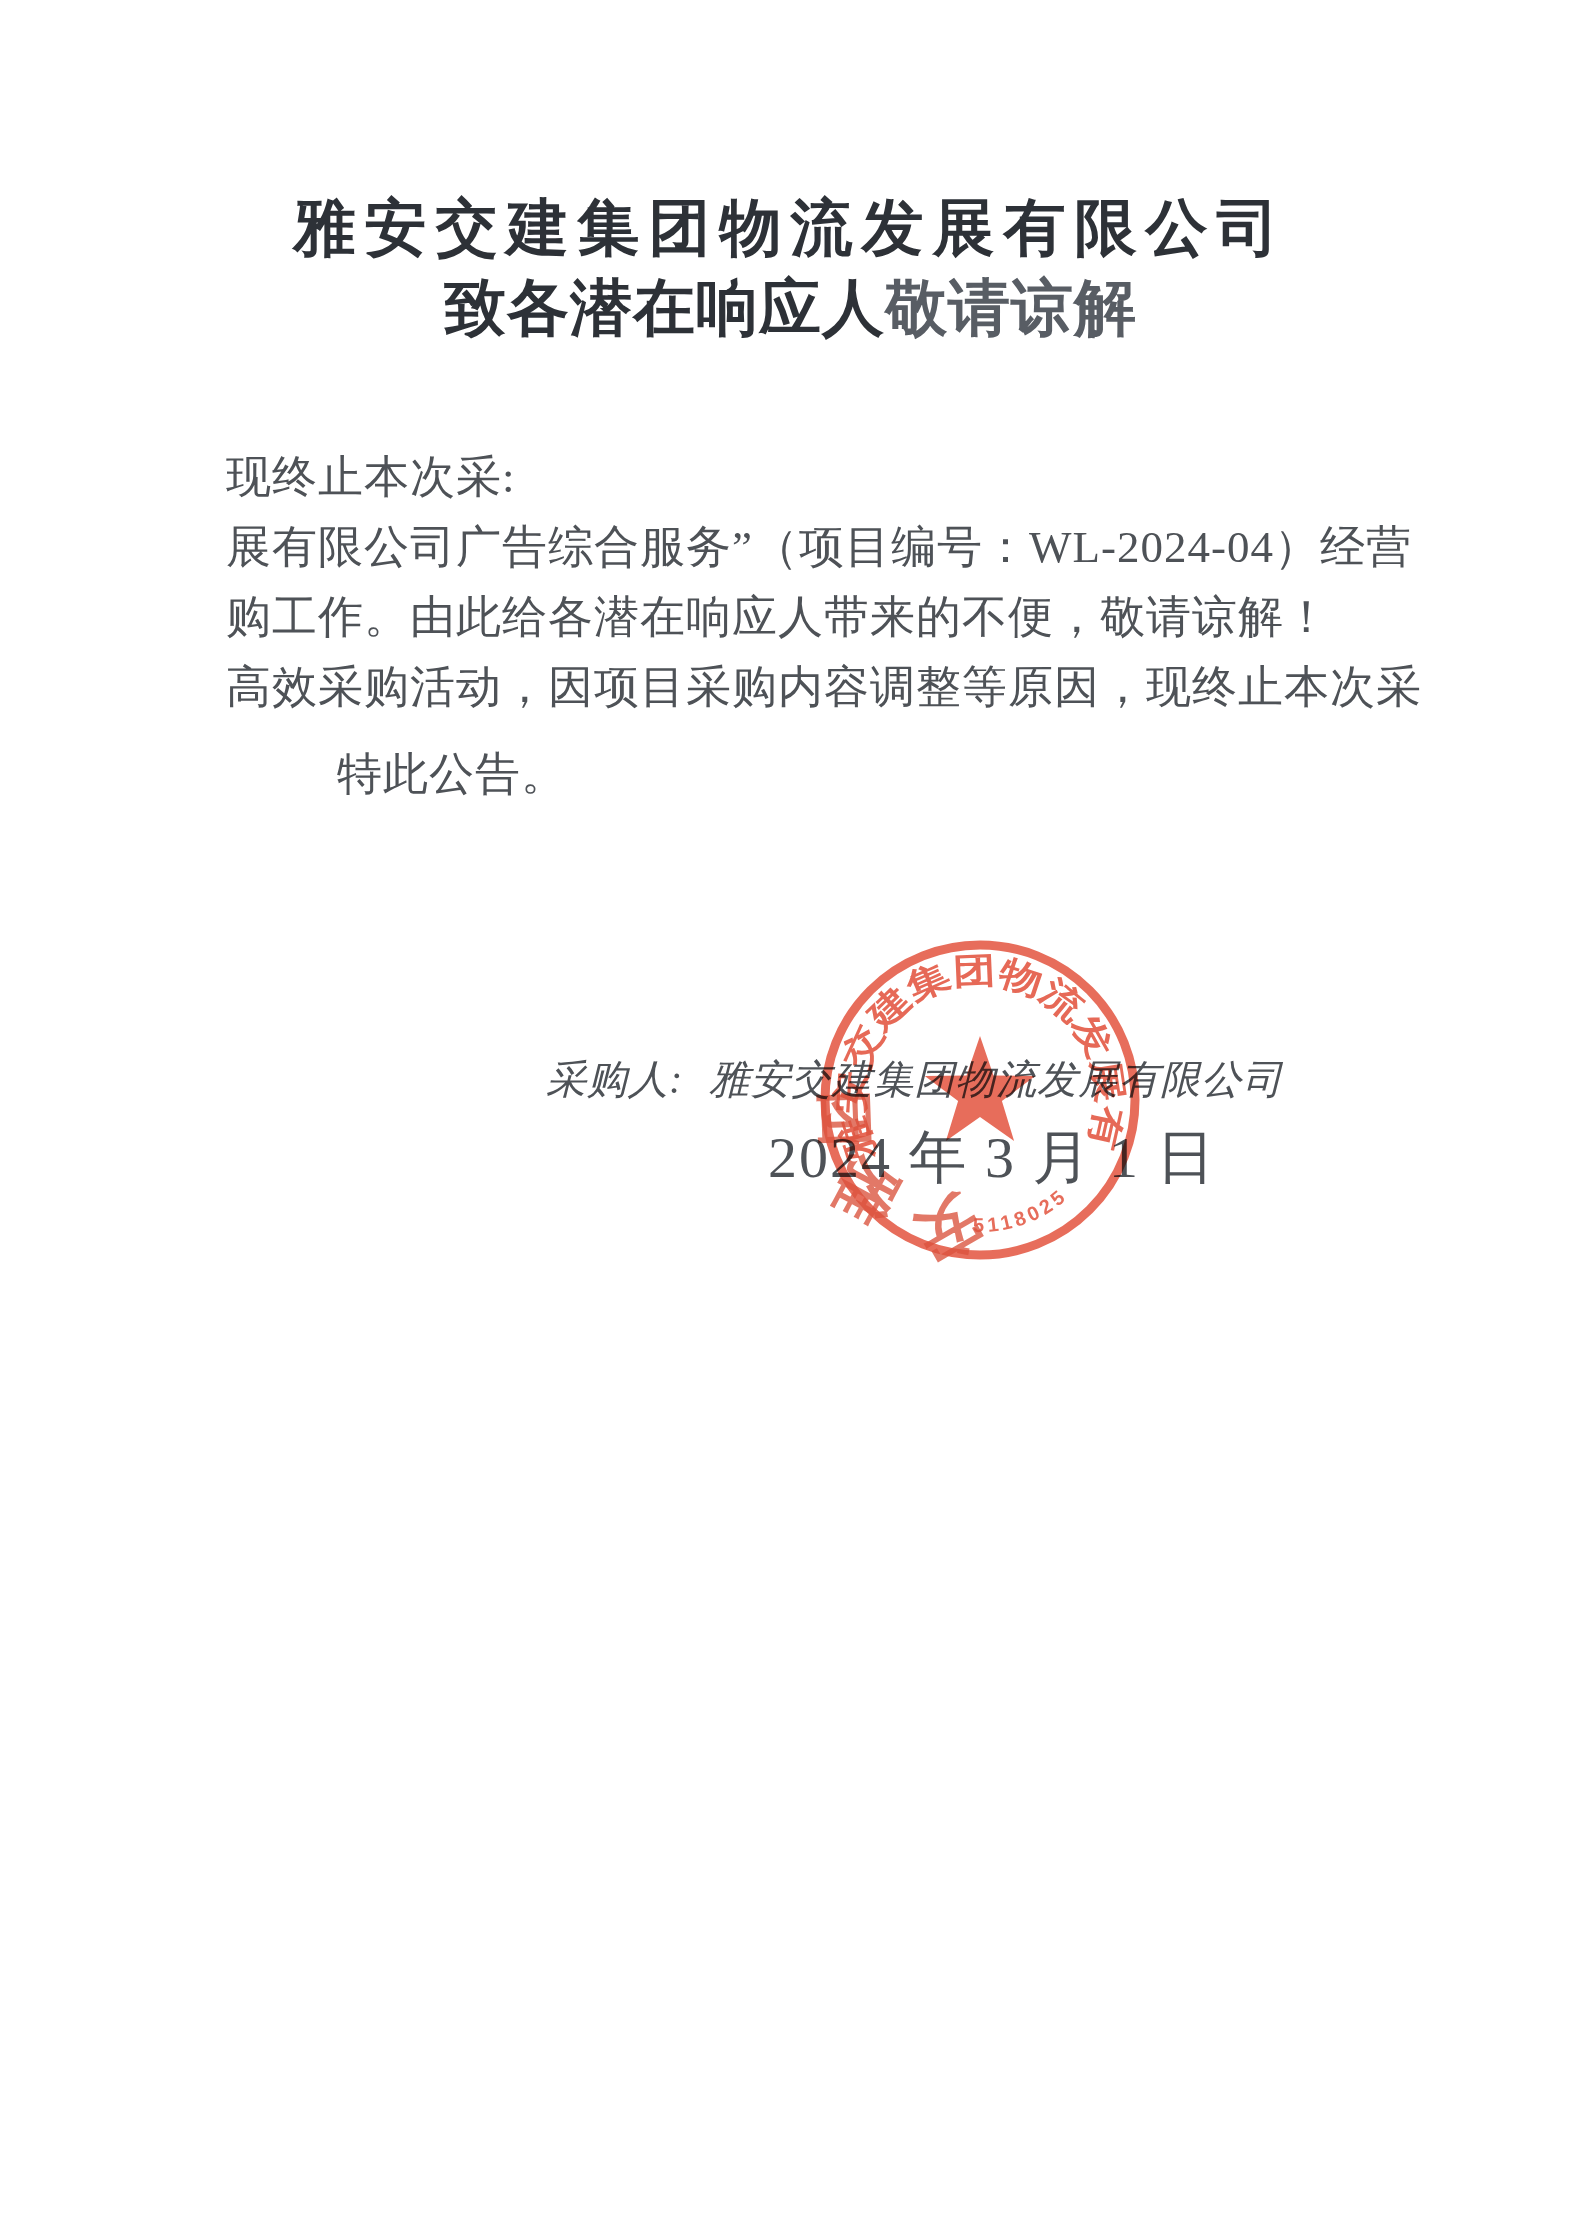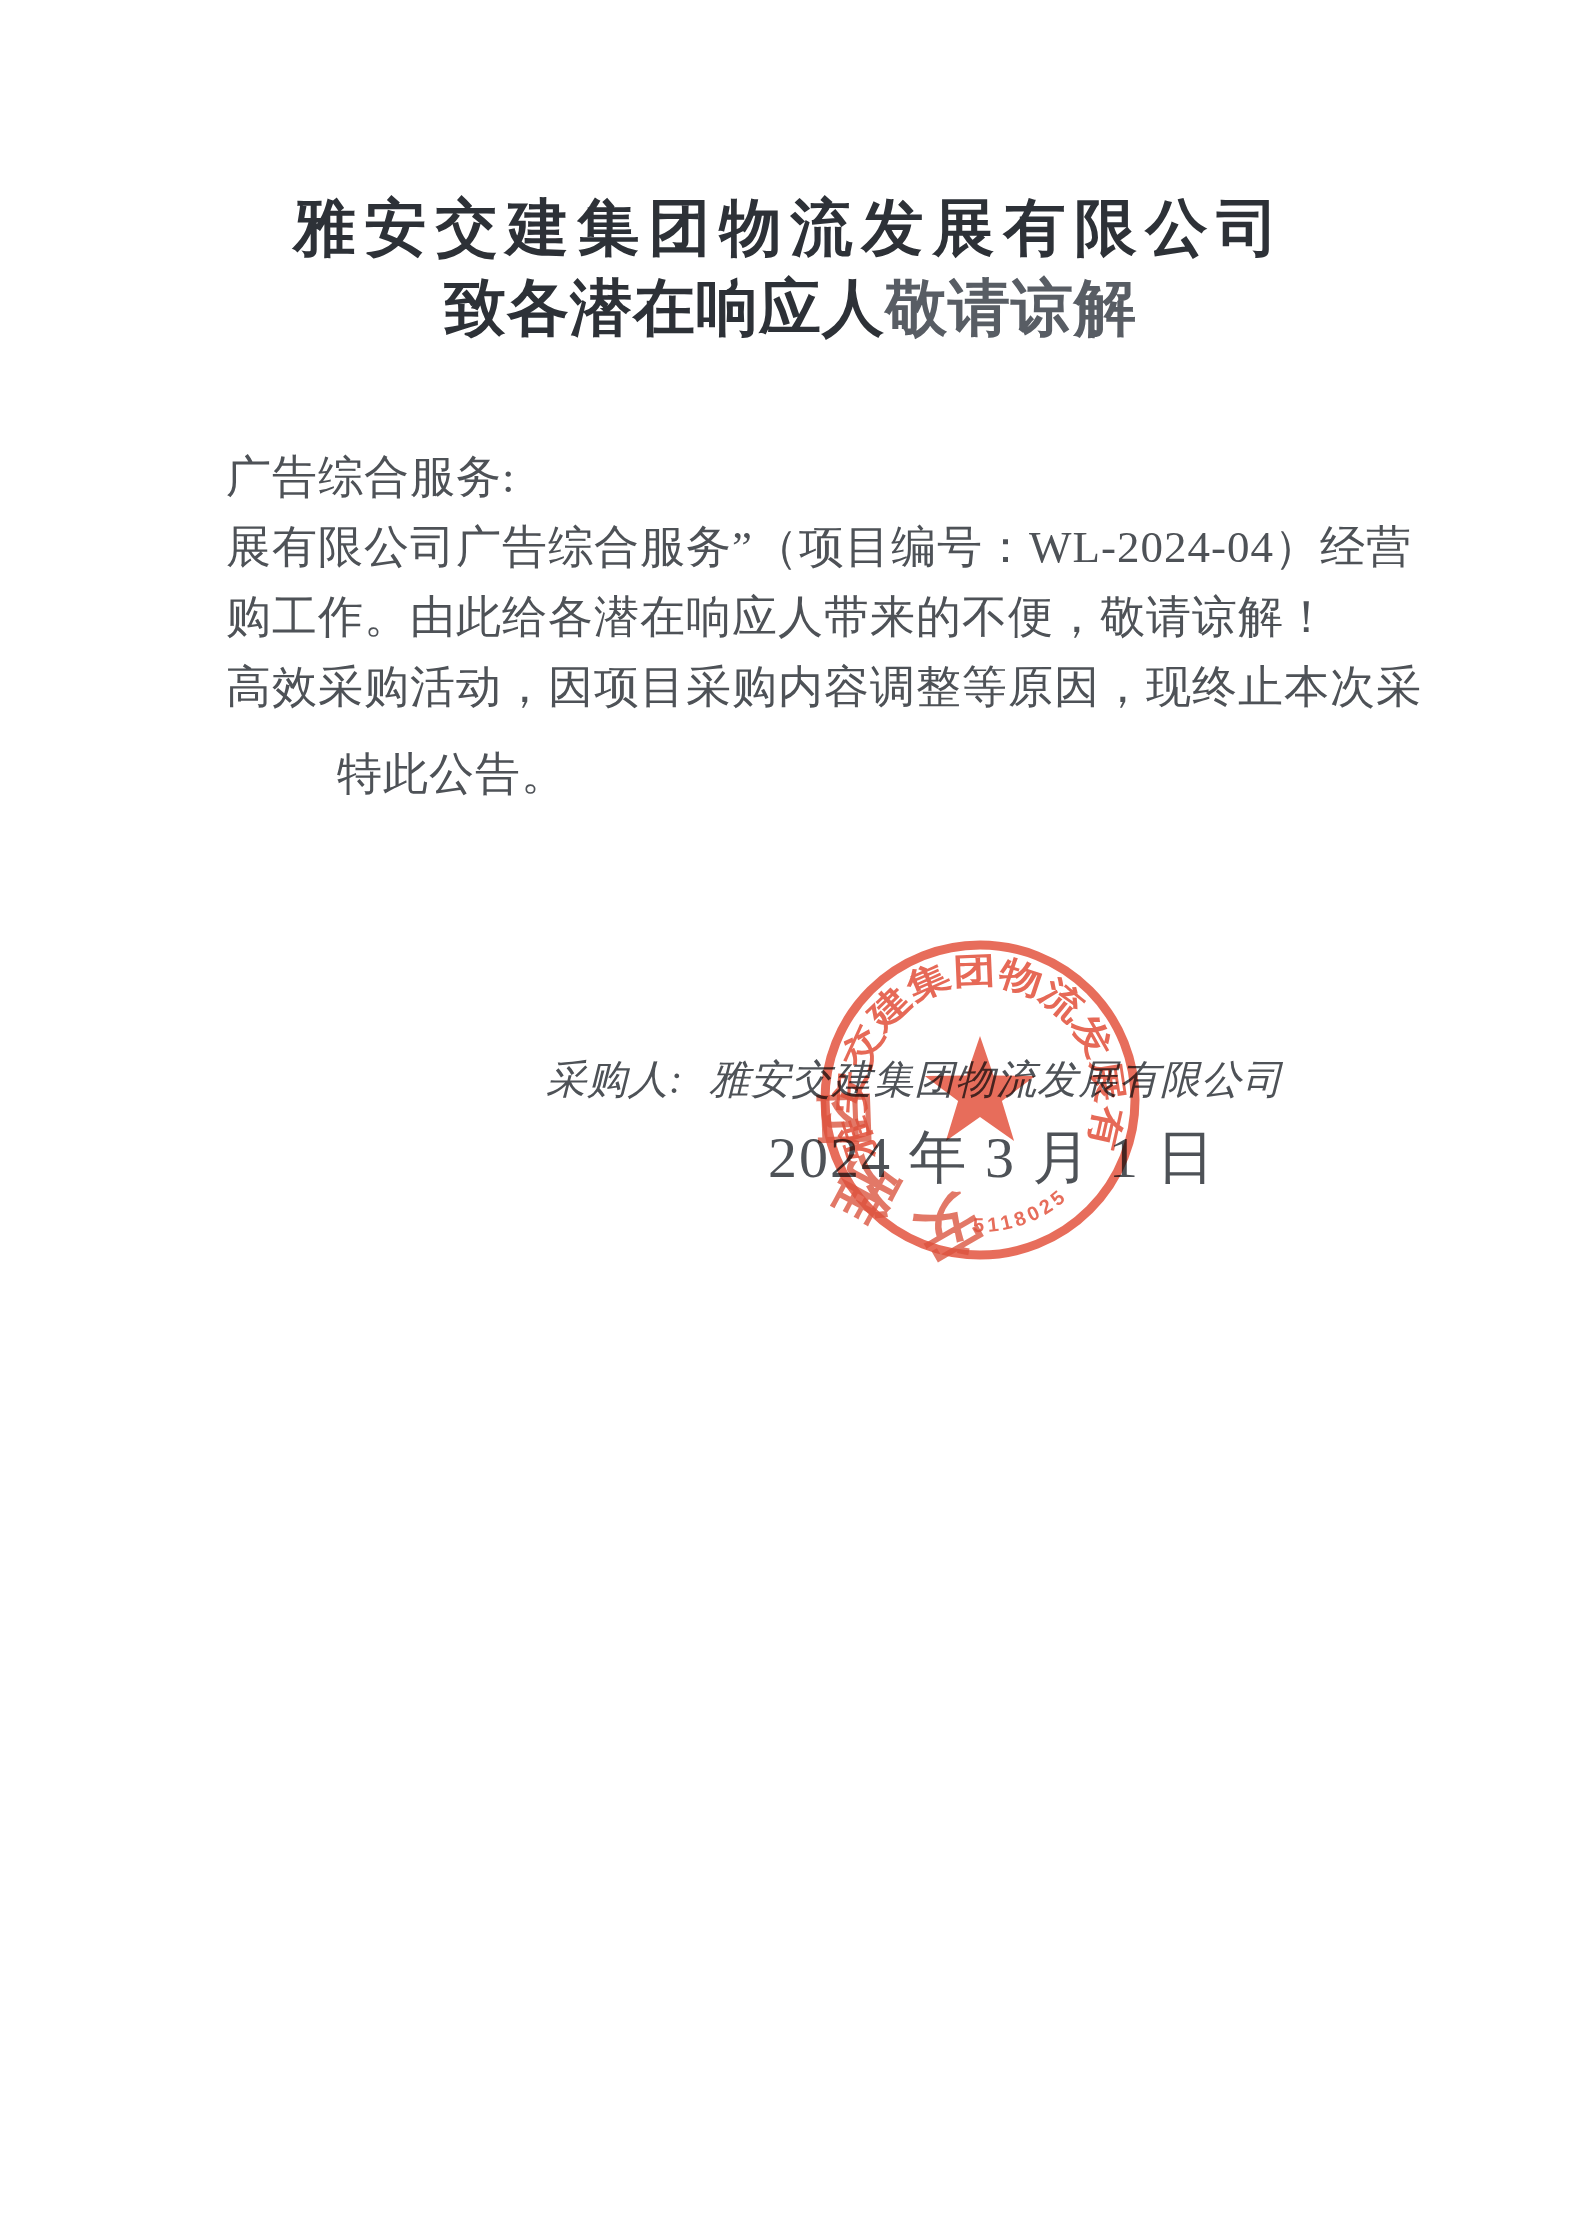--- a/index.html
+++ b/index.html
@@ -132,21 +132,21 @@
 <body>
 
 <div class="doc-title">
   <span class="t-line1">雅安交建集团物流发展有限公司</span>
   <span class="t-line2">
     <span class="t-emph">致各潜在响应人</span><span class="t-rest">敬请谅解</span>
   </span>
 </div>
 
 <div class="doc-body">
-  <div class="para-line">广告综合服务:</div>
+  <div class="para-line">现终止本次采:</div>
   <div class="para-line">展有限公司广告综合服务”（项目编号：WL-2024-04）经营</div>
   <div class="para-line">购工作。由此给各潜在响应人带来的不便，敬请谅解！</div>
   <div class="para-line">高效采购活动，因项目采购内容调整等原因，现终止本次采</div>
   <div class="para-line closing">特此公告。</div>
 </div>
 
 <div class="signature-line">
   <span class="sig-label">采购人:</span><span>雅安交建集团物流发展有限公司</span>
 </div>
 <div class="date-line">2024 年 3 月 1 日</div>

